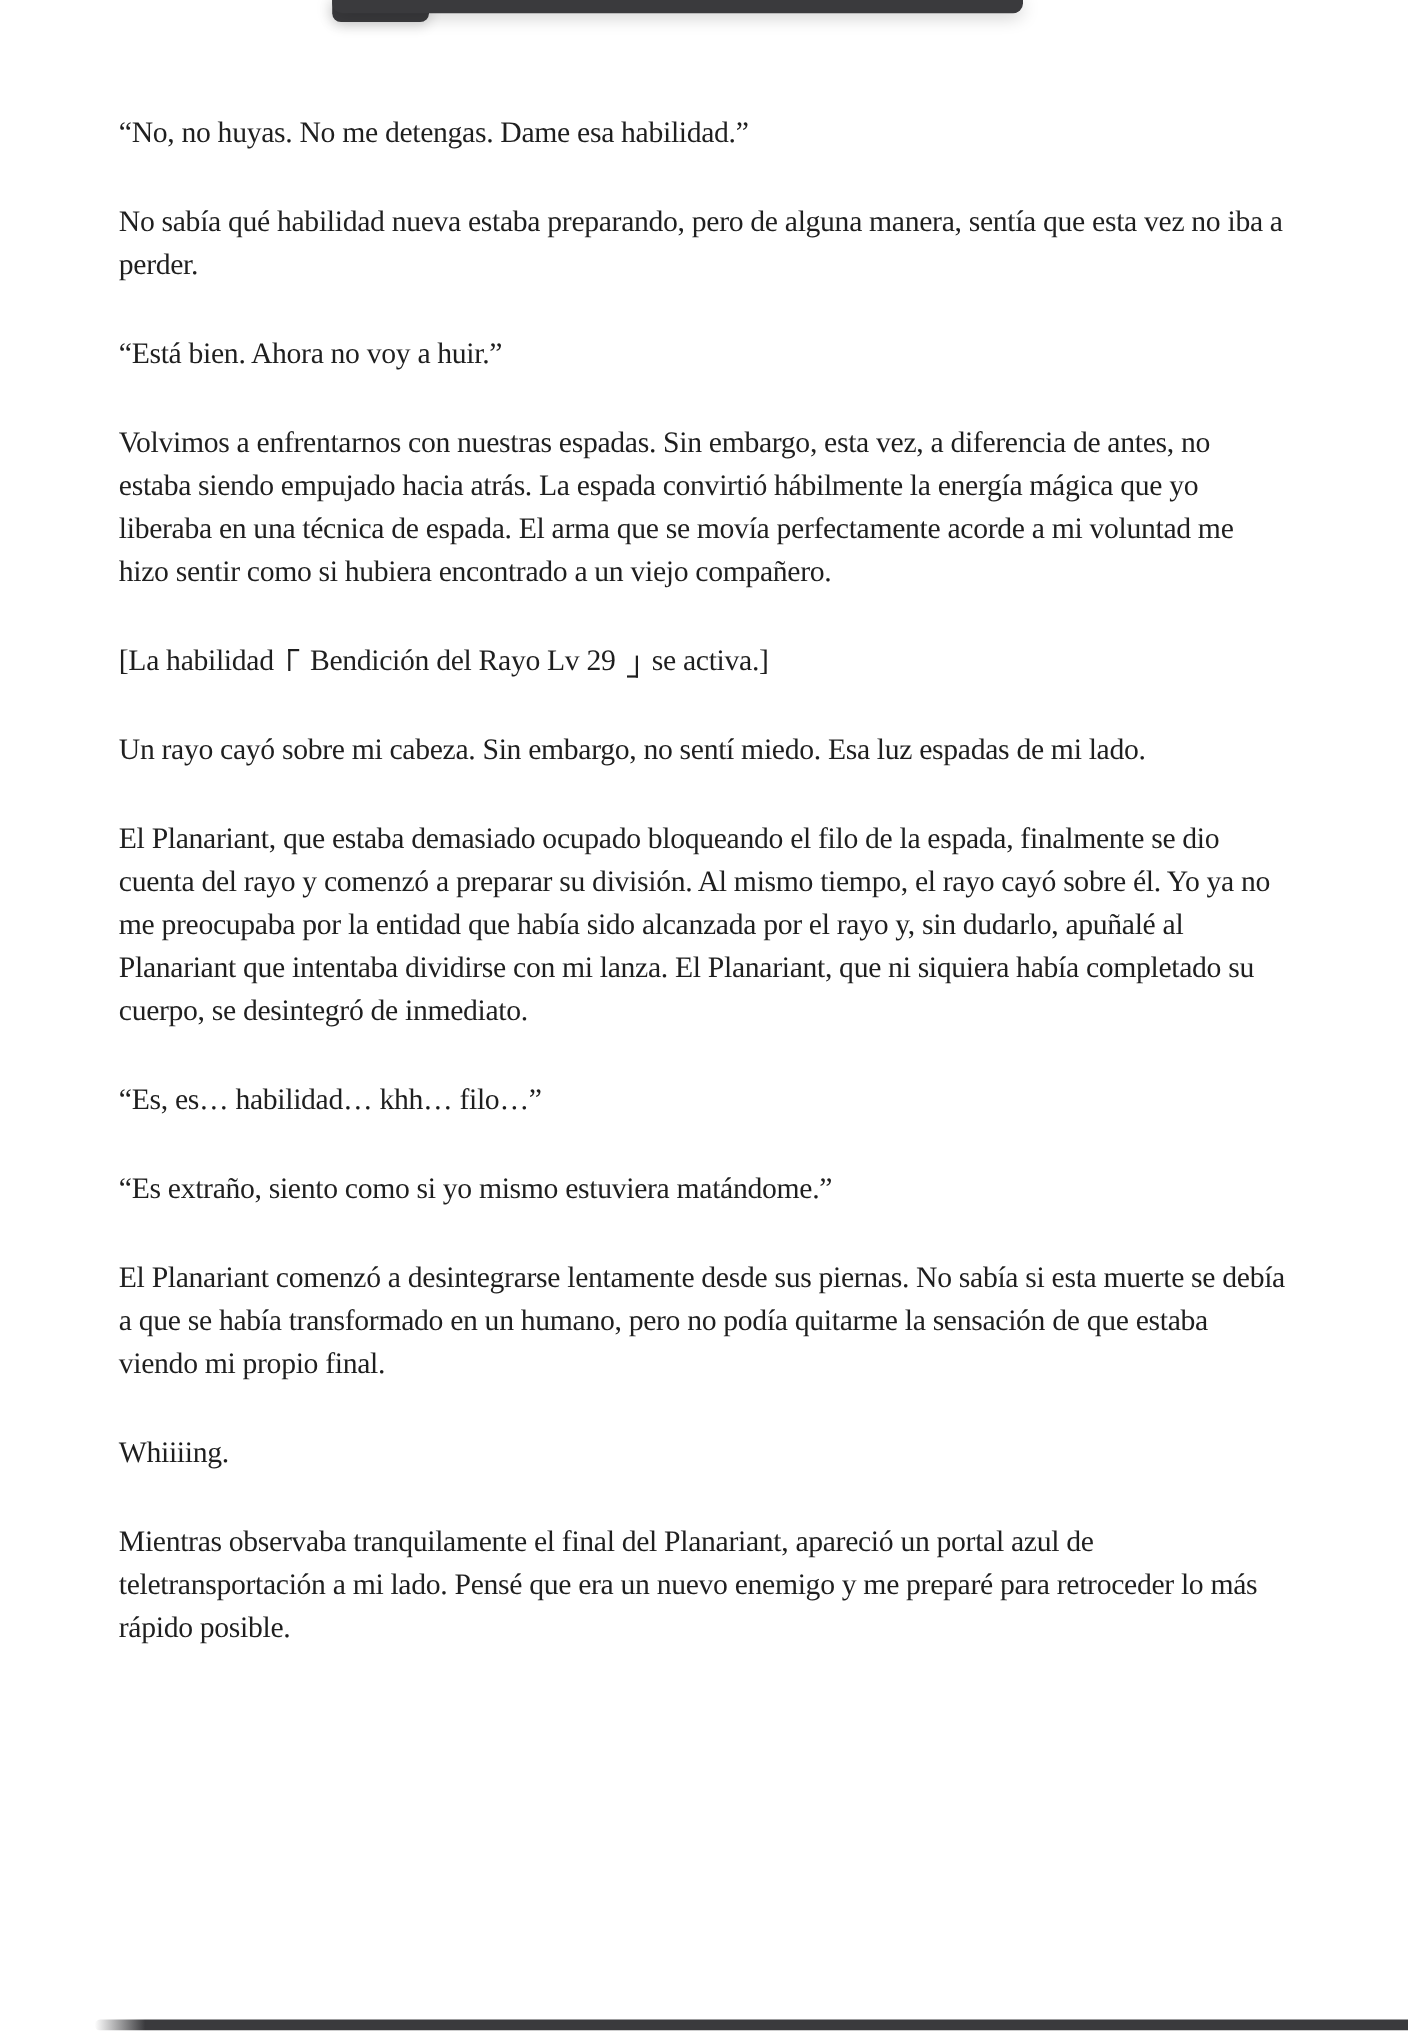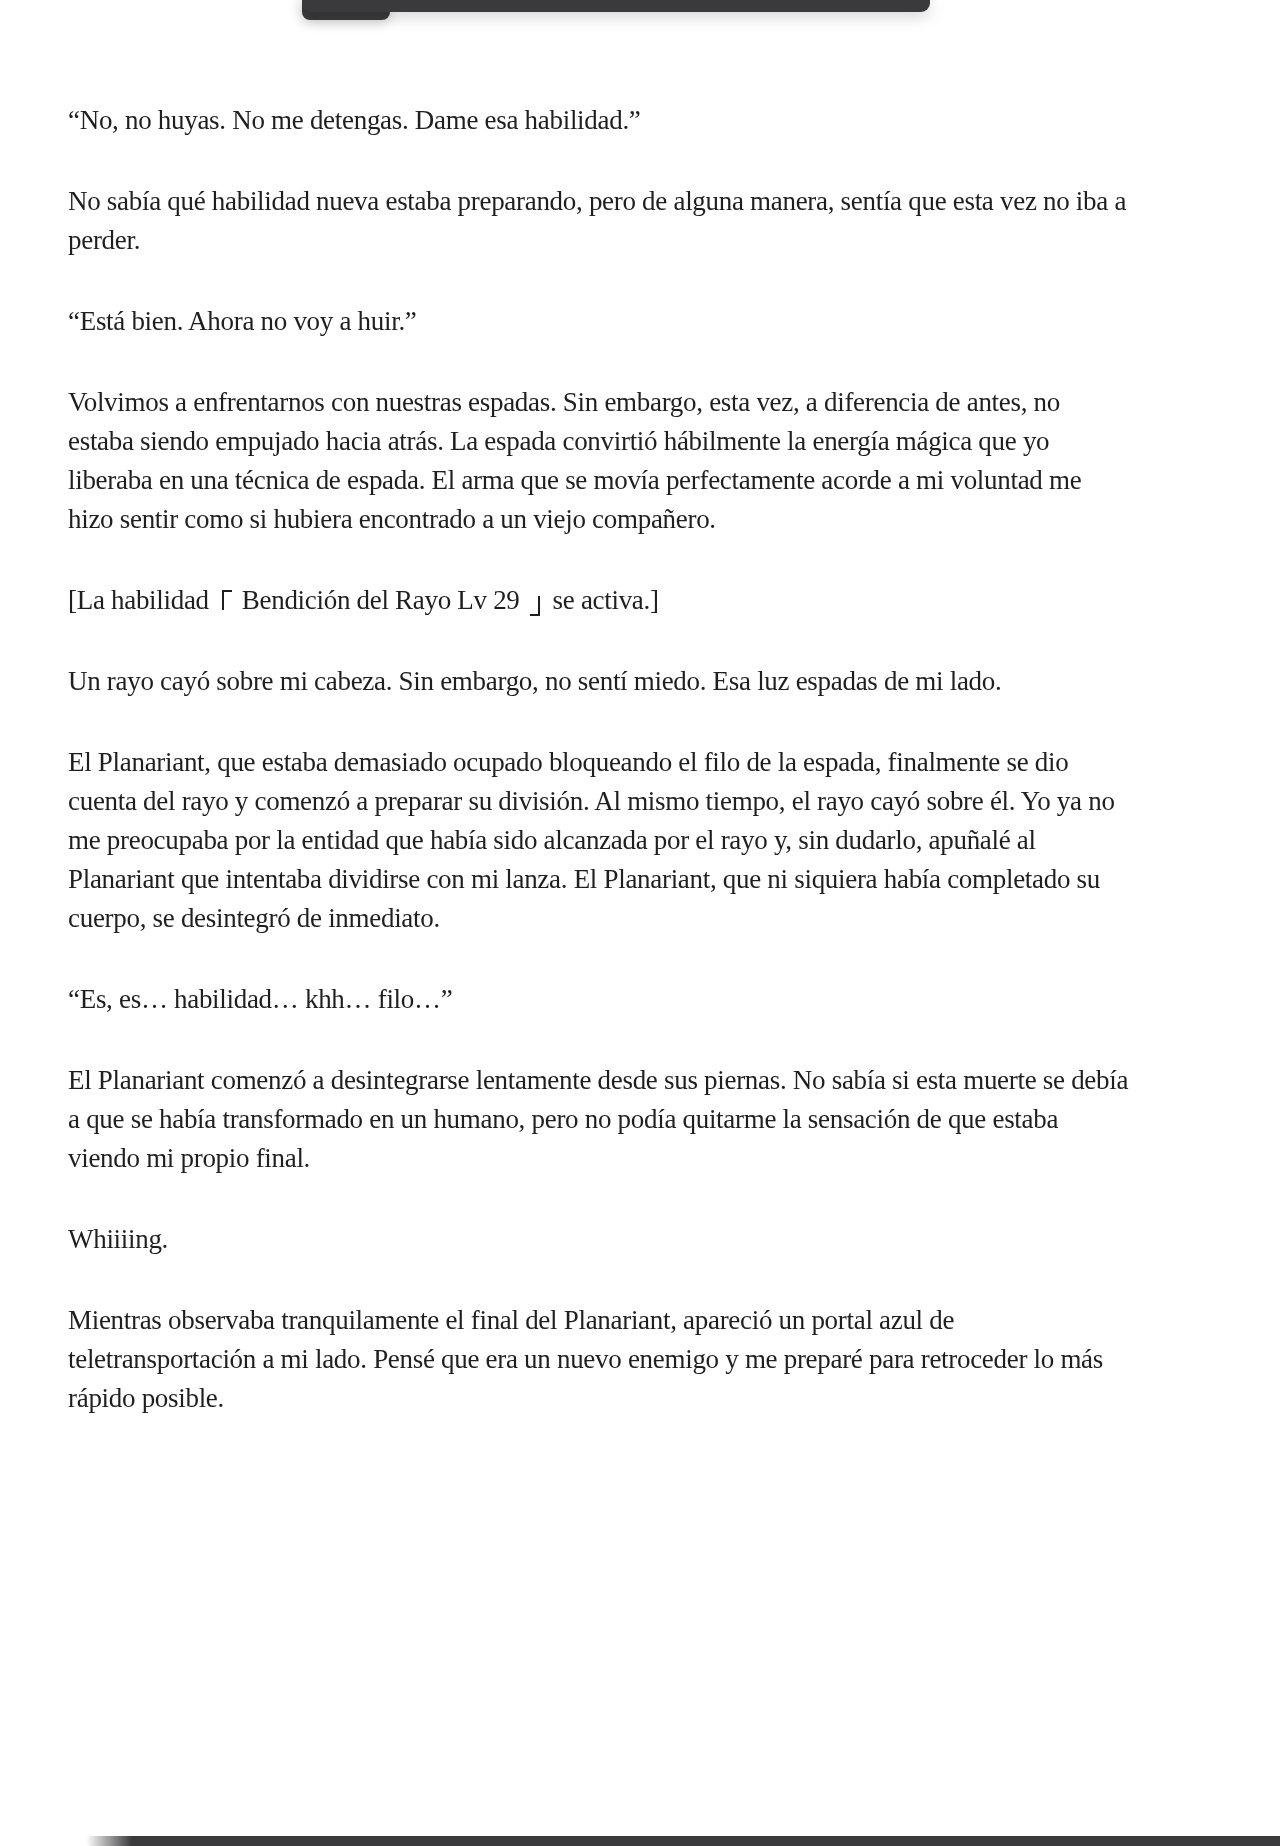--- a/index.html
+++ b/index.html
@@ -45,21 +45,21 @@
     left: 86px;
     right: 0;
     height: 10px;
     background: linear-gradient(to right, rgba(58,58,61,0) 0px, #3a3a3d 46px);
     border-radius: 6px 0 0 6px;
     z-index: 5;
   }
 
   
   .page-content {
-    padding: 101px 94px 0 68px;
+    padding: 101px 94px 0 108px;
     width: 1062px;
   }
   .page-content p {
     margin: 0 0 42px 0;
     font-size: 27px;
     line-height: 39px;
     letter-spacing: -0.3px;
     text-align: left;
     white-space: normal;
   }
@@ -93,19 +93,20 @@
 <main class="page-content">
   <article id="content">
       <p>“No, no huyas. No me detengas. Dame esa habilidad.”</p>
       <p>No sabía qué habilidad nueva estaba preparando, pero de alguna manera, sentía que esta vez no iba a perder.</p>
       <p>“Está bien. Ahora no voy a huir.”</p>
       <p>Volvimos a enfrentarnos con nuestras espadas. Sin embargo, esta vez, a diferencia de antes, no estaba siendo empujado hacia atrás. La espada convirtió hábilmente la energía mágica que yo liberaba en una técnica de espada. El arma que se movía perfectamente acorde a mi voluntad me hizo sentir como si hubiera encontrado a un viejo compañero.</p>
       <p><span>[La habilidad</span><span class="cb cb-open"></span><span>Bendición del Rayo Lv 29</span><span class="cb cb-close"></span><span>se activa.]</span></p>
       <p>Un rayo cayó sobre mi cabeza. Sin embargo, no sentí miedo. Esa luz espadas de mi lado.</p>
       <p>El Planariant, que estaba demasiado ocupado bloqueando el filo de la espada, finalmente se dio cuenta del rayo y comenzó a preparar su división. Al mismo tiempo, el rayo cayó sobre él. Yo ya no me preocupaba por la entidad que había sido alcanzada por el rayo y, sin dudarlo, apuñalé al Planariant que intentaba dividirse con mi lanza. El Planariant, que ni siquiera había completado su cuerpo, se desintegró de inmediato.</p>
       <p>“Es, es… habilidad… khh… filo…”</p>
+      <p>“Es extraño, siento como si yo mismo estuviera matándome.”</p>
       <p>El Planariant comenzó a desintegrarse lentamente desde sus piernas. No sabía si esta muerte se debía a que se había transformado en un humano, pero no podía quitarme la sensación de que estaba viendo mi propio final.</p>
       <p>Whiiiing.</p>
       <p>Mientras observaba tranquilamente el final del Planariant, apareció un portal azul de teletransportación a mi lado. Pensé que era un nuevo enemigo y me preparé para retroceder lo más rápido posible.</p>
     </article>
 </main>
 
 <div class="bottom-bar"></div>
 
 </body></html>

